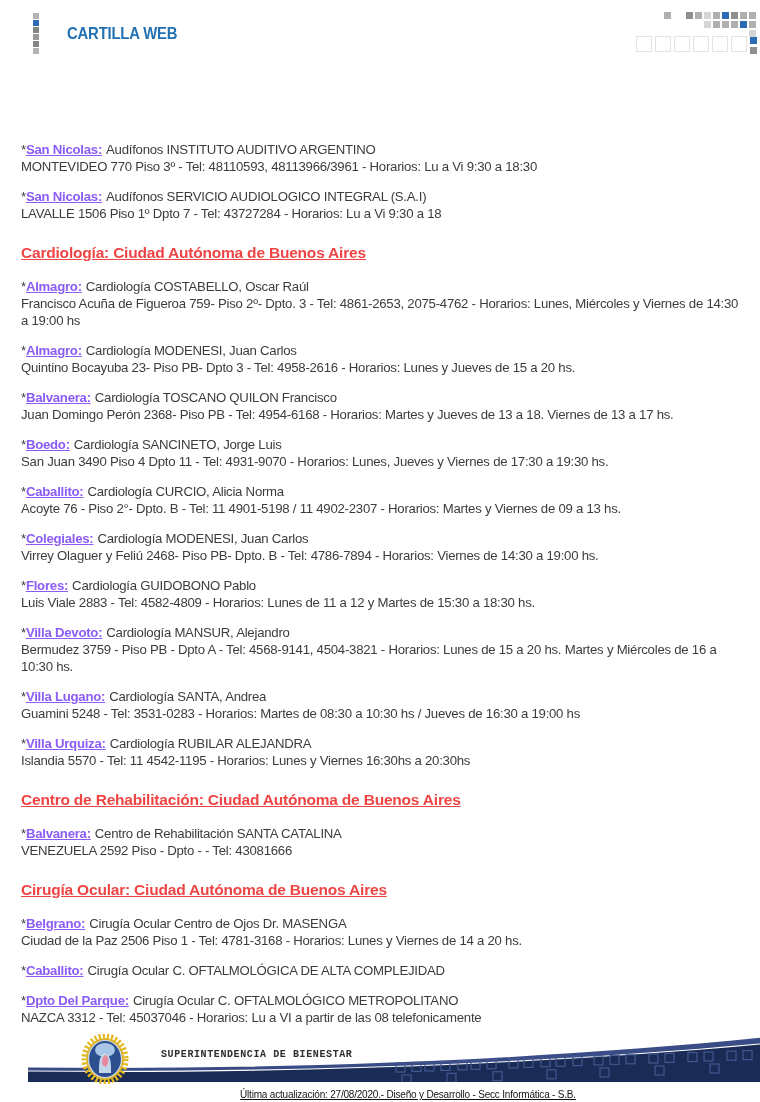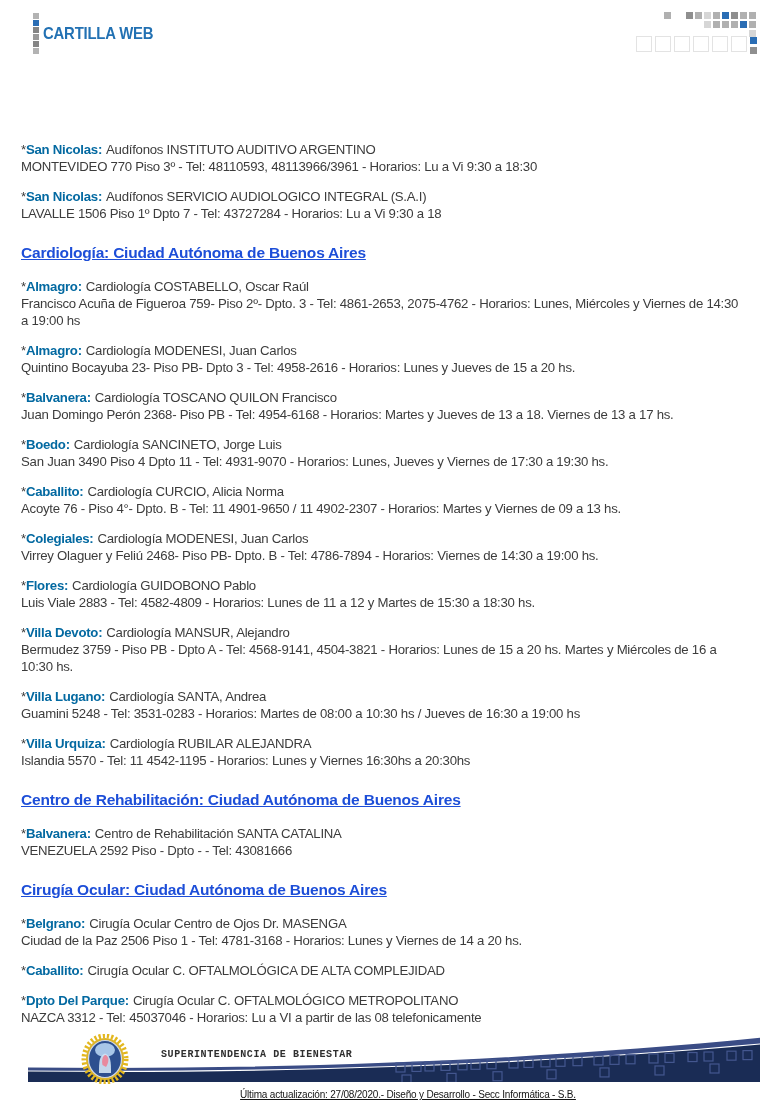--- a/index.html
+++ b/index.html
@@ -1,42 +1,42 @@
 <!DOCTYPE html>
 <html><head>
 <meta charset="utf-8">
 <style>
   html,body{margin:0;padding:0;background:#ffffff;}
   .page{position:relative;width:760px;height:1102px;background:#ffffff;overflow:hidden;
         font-family:"Liberation Sans",sans-serif;}
 
   
-  .header-logo{position:absolute;top:11px;left:33px;display:flex;gap:4px;}
+  .header-logo{position:absolute;top:11px;left:33px;display:flex;gap:28px;}
   .sq-col{display:flex;flex-direction:column;gap:1px;padding-top:2px;}
   .sq{width:6px;height:6px;background:#9a9a9a;}
   .sq.s-blue{background:#2a6db4;}
   .sq.s-dk{background:#858585;}
   .sq.s-lt{background:#b3b3b3;}
   .brand{color:#2271b3;font-weight:bold;font-size:16.5px;margin-top:13px;
          letter-spacing:-0.2px;transform:scaleX(.9);transform-origin:left center;white-space:nowrap;}
 
   .mosaic{position:absolute;top:10px;right:2px;width:124px;height:50px;}
   .mosaic span{position:absolute;width:7px;height:7px;}
   .m-g1{background:#8f8f8f;} .m-g2{background:#b0b0b0;} .m-g3{background:#d6d6d6;}
   .m-bl{background:#2a6db4;}
   .m-o{width:14px !important;height:14px !important;background:#fff;border:1px solid #e3e3e3;}
 
   
   .content{position:absolute;top:141px;left:21px;width:720px;color:#3c3c3c;
            font-size:13.2px;line-height:17px;letter-spacing:-0.25px;}
   .entry{margin:0 0 13px 0;}
   .bullet{color:#3c3c3c;}
-  .district{font-weight:bold;color:#0369a1;}
+  .district{font-weight:bold;text-decoration:underline;color:#8b5cf6;}
   .title{margin-left:4px;}
-  .section-heading{font-size:15.5px;line-height:19px;font-weight:bold;color:#1d4ed8;
+  .section-heading{font-size:15.5px;line-height:19px;font-weight:bold;color:#ef4444;
                    text-decoration:underline;margin:21px 0 16px 0;letter-spacing:-0.2px;cursor:pointer;}
   .dir-section:first-child{margin-top:0;}
 
   
   .footer{position:absolute;left:0;bottom:0;width:760px;height:70px;margin-left:28px;}
   .swoosh{position:absolute;left:0;top:0;display:block;}
   .crest{position:absolute;left:52px;top:2px;}
   .org{position:absolute;left:133px;top:17px;font-family:"Liberation Mono",monospace;
        font-size:10px;font-weight:bold;letter-spacing:0.6px;color:#2e2e2e;white-space:nowrap;}
   .update{position:absolute;left:0;right:0;bottom:2px;text-align:center;font-weight:normal;
@@ -120,41 +120,41 @@
     <div class="entry-details">Juan Domingo Perón 2368- Piso PB - Tel: 4954-6168 - Horarios: Martes y Jueves de 13 a 18. Viernes de 13 a 17 hs.</div>
   </div>
 
   <div class="entry">
     <div class="entry-line1"><span class="bullet">*</span><span class="district">Boedo:</span><span class="title">Cardiología SANCINETO, Jorge Luis</span></div>
     <div class="entry-details">San Juan 3490 Piso 4 Dpto 11 - Tel: 4931-9070 - Horarios: Lunes, Jueves y Viernes de 17:30 a 19:30 hs.</div>
   </div>
 
   <div class="entry">
     <div class="entry-line1"><span class="bullet">*</span><span class="district">Caballito:</span><span class="title">Cardiología CURCIO, Alicia Norma</span></div>
-    <div class="entry-details">Acoyte 76 - Piso 4°- Dpto. B - Tel: 11 4901-9650 / 11 4902-2307 - Horarios: Martes y Viernes de 09 a 13 hs.</div>
+    <div class="entry-details">Acoyte 76 - Piso 2°- Dpto. B - Tel: 11 4901-5198 / 11 4902-2307 - Horarios: Martes y Viernes de 09 a 13 hs.</div>
   </div>
 
   <div class="entry">
     <div class="entry-line1"><span class="bullet">*</span><span class="district">Colegiales:</span><span class="title">Cardiología MODENESI, Juan Carlos</span></div>
     <div class="entry-details">Virrey Olaguer y Feliú 2468- Piso PB- Dpto. B - Tel: 4786-7894 - Horarios: Viernes de 14:30 a 19:00 hs.</div>
   </div>
 
   <div class="entry">
     <div class="entry-line1"><span class="bullet">*</span><span class="district">Flores:</span><span class="title">Cardiología GUIDOBONO Pablo</span></div>
     <div class="entry-details">Luis Viale 2883 - Tel: 4582-4809 - Horarios: Lunes de 11 a 12 y Martes de 15:30 a 18:30 hs.</div>
   </div>
 
   <div class="entry">
     <div class="entry-line1"><span class="bullet">*</span><span class="district">Villa Devoto:</span><span class="title">Cardiología MANSUR, Alejandro</span></div>
     <div class="entry-details">Bermudez 3759 - Piso PB - Dpto A - Tel: 4568-9141, 4504-3821 - Horarios: Lunes de 15 a 20 hs. Martes y Miércoles de 16 a 10:30 hs.</div>
   </div>
 
   <div class="entry">
     <div class="entry-line1"><span class="bullet">*</span><span class="district">Villa Lugano:</span><span class="title">Cardiología SANTA, Andrea</span></div>
-    <div class="entry-details">Guamini 5248 - Tel: 3531-0283 - Horarios: Martes de 08:00 a 10:30 hs / Jueves de 16:30 a 19:00 hs</div>
+    <div class="entry-details">Guamini 5248 - Tel: 3531-0283 - Horarios: Martes de 08:30 a 10:30 hs / Jueves de 16:30 a 19:00 hs</div>
   </div>
 
   <div class="entry">
     <div class="entry-line1"><span class="bullet">*</span><span class="district">Villa Urquiza:</span><span class="title">Cardiología RUBILAR ALEJANDRA</span></div>
     <div class="entry-details">Islandia 5570 - Tel: 11 4542-1195 - Horarios: Lunes y Viernes 16:30hs a 20:30hs</div>
   </div>
 </div>
   </section>
 
   <section class="dir-section">

